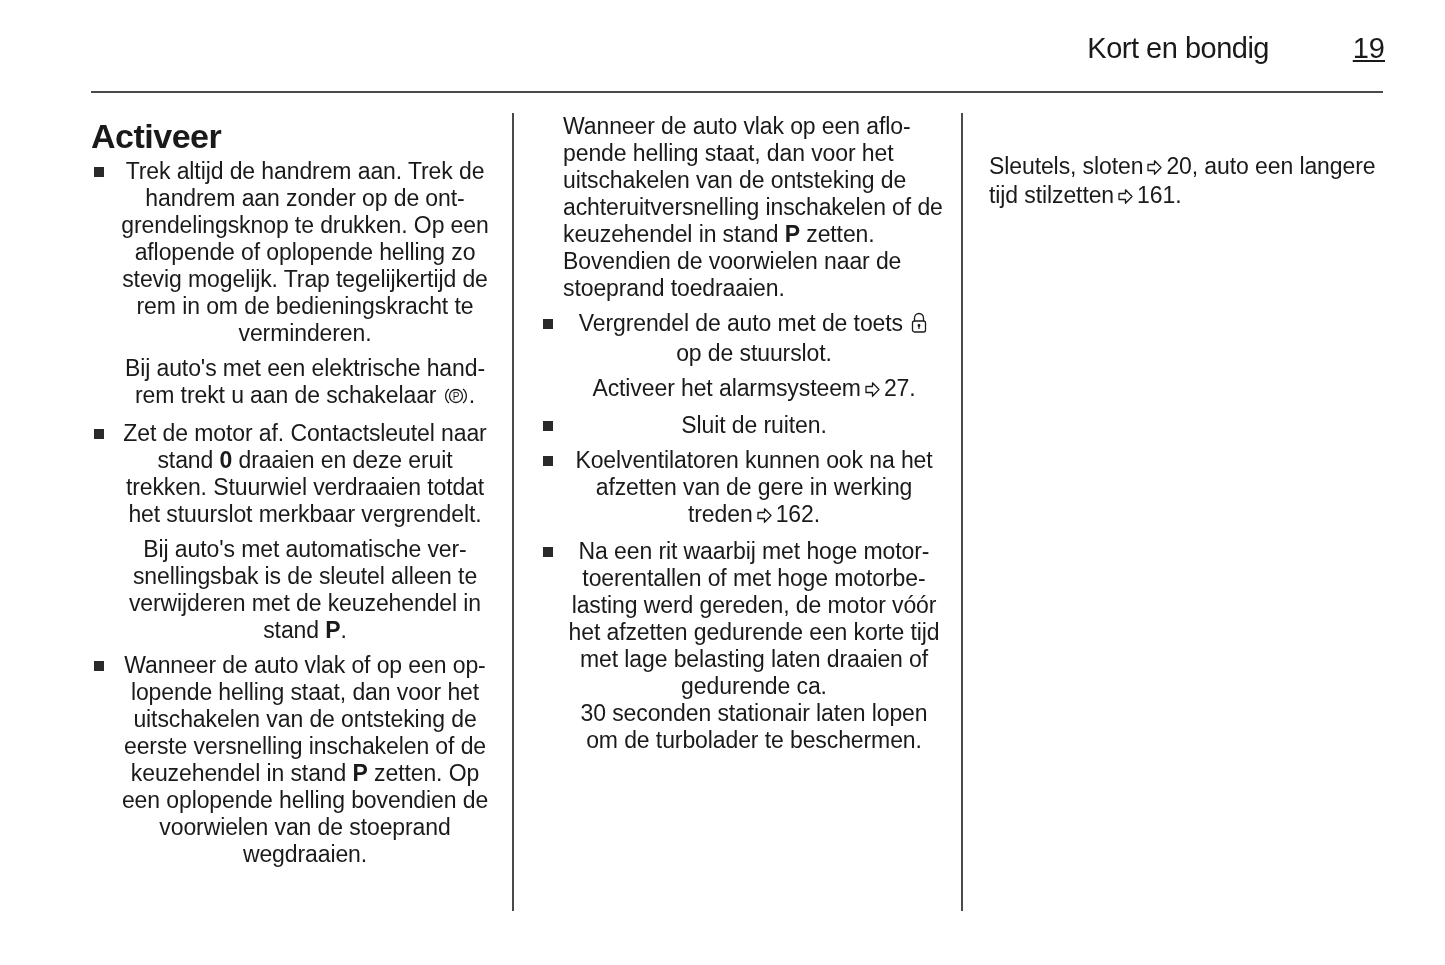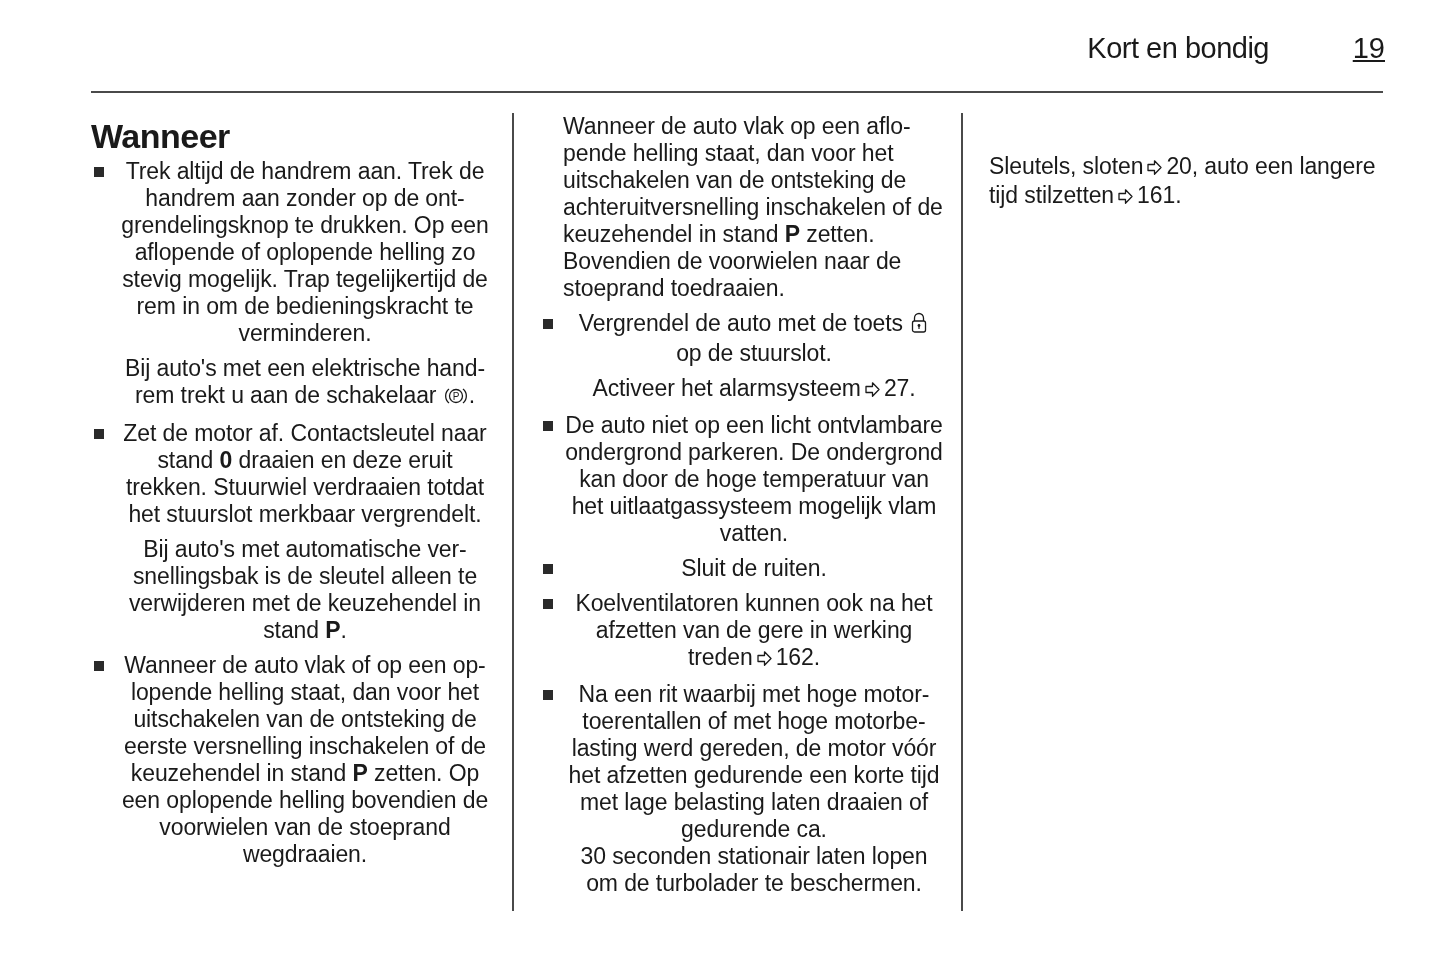--- a/index.html
+++ b/index.html
@@ -53,21 +53,21 @@
 <div>
   <div class="header-title">Kort en bondig</div>
   <div class="page-number">19</div>
   <div class="header-rule"></div>
 </div>
 
 <div class="col-sep" style="left:512px;"></div>
 <div class="col-sep" style="left:961px;"></div>
 
 <div class="col col1">
-  <div class="section-title">Wanneer</div>
+  <div class="section-title">Activeer</div>
 
   <div class="item">
     <span class="bullet"></span>
     <p class="para">Trek altijd de handrem aan. Trek de handrem aan zonder op de ont­grendelingsknop te drukken. Op een aflopende of oplopende helling zo stevig mogelijk. Trap tegelijker­tijd de rem in om de bedienings­kracht te verminderen.</p>
     <p class="para sub-para"><span>Bij auto's met een elektrische hand­rem trekt u aan de schakelaar</span>&nbsp;<span class="icon-inline"><svg width="22" height="20" viewBox="0 0 22 20">
             <path d="M4 3 A9 9 0 0 0 4 17" fill="none" stroke="#1a1a1a" stroke-width="1.3"></path>
             <path d="M18 3 A9 9 0 0 1 18 17" fill="none" stroke="#1a1a1a" stroke-width="1.3"></path>
             <circle cx="11" cy="10" r="6.5" fill="none" stroke="#1a1a1a" stroke-width="1.3"></circle>
             <text x="11" y="14" font-size="10" text-anchor="middle" font-family="Liberation Sans, sans-serif" fill="#1a1a1a">P</text>
           </svg></span><span>.</span></p>
@@ -96,24 +96,20 @@
             <path d="M3.5 9 V6 A4.5 4.5 0 0 1 12.5 6 V9" fill="none" stroke="#1a1a1a" stroke-width="1.3"></path>
             <rect x="1.5" y="9" width="13" height="11" rx="2" fill="none" stroke="#1a1a1a" stroke-width="1.3"></rect>
             <circle cx="8" cy="13.5" r="1.4" fill="#1a1a1a"></circle>
             <rect x="7.4" y="13.5" width="1.2" height="3.5" fill="#1a1a1a"></rect>
           </svg></span> <span>op de stuurslot.</span></p>
     <p class="para sub-para"><span>Activeer het alarmsysteem</span><span class="ref-arrow"><svg width="17" height="17" viewBox="0 0 17 17">
             <path d="M2 5.5 H8.5 V1.8 L15 8.5 L8.5 15.2 V11.5 H2 Z" fill="none" stroke="#1a1a1a" stroke-width="1.3" stroke-linejoin="round"></path>
           </svg></span><span>27</span><span>.</span></p>
   </div>
 
-  <div class="item">
-    <span class="bullet"></span>
-    <p class="para">De auto niet op een licht ontvlam­bare ondergrond parkeren. De on­dergrond kan door de hoge tempe­ratuur van het uitlaatgassysteem mogelijk vlam vatten.</p>
-  </div>
 
   <div class="item">
     <span class="bullet"></span>
     <p class="para">Sluit de ruiten.</p>
   </div>
 
   <div class="item">
     <span class="bullet"></span>
     <p class="para"><span>Koelventilatoren kunnen ook na het afzetten van de gere in werking treden</span><span class="ref-arrow"><svg width="17" height="17" viewBox="0 0 17 17">
             <path d="M2 5.5 H8.5 V1.8 L15 8.5 L8.5 15.2 V11.5 H2 Z" fill="none" stroke="#1a1a1a" stroke-width="1.3" stroke-linejoin="round"></path>

